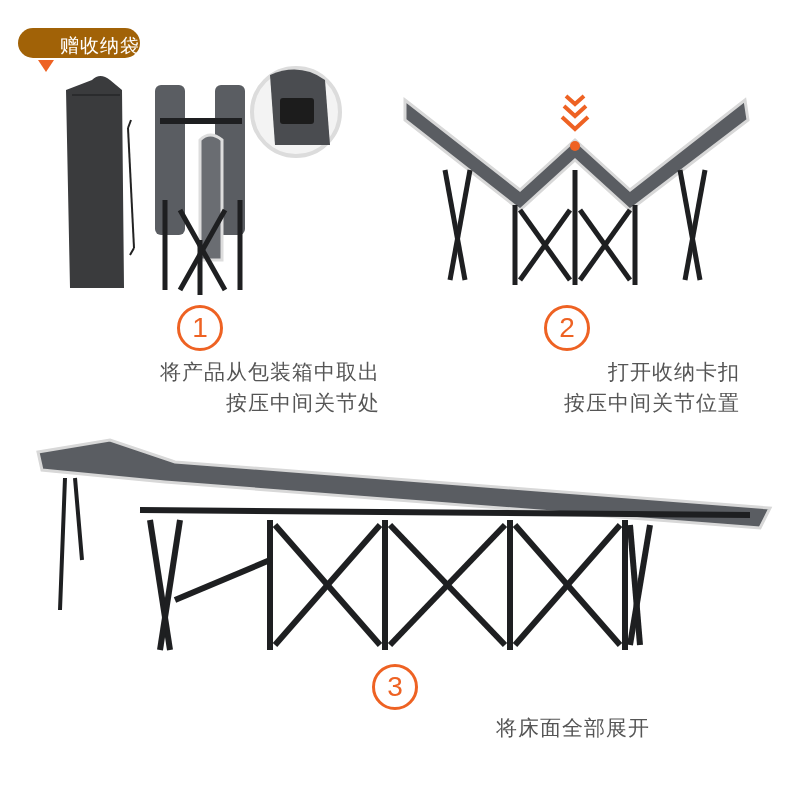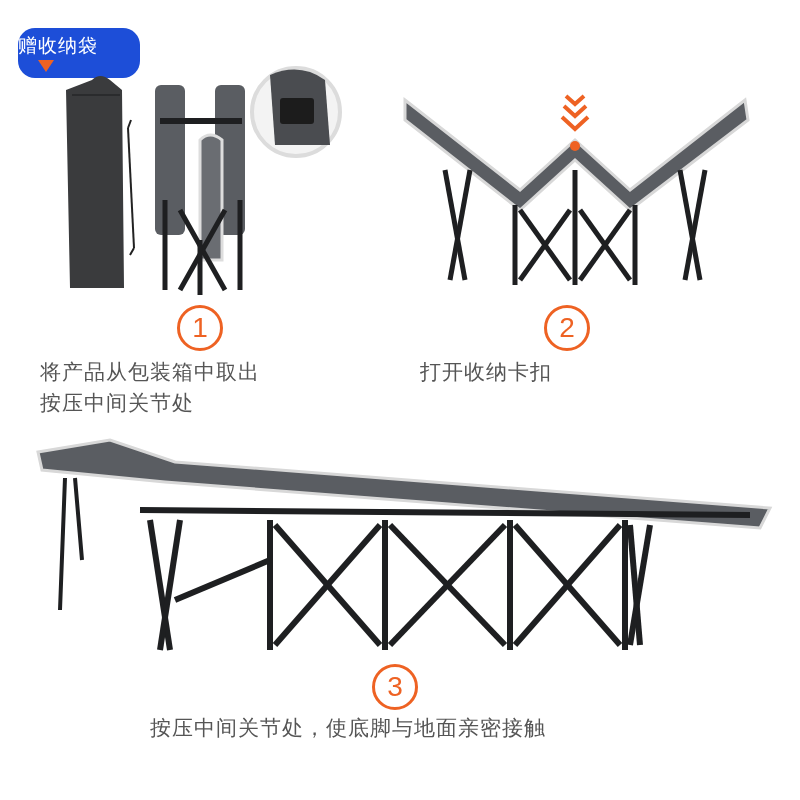--- a/index.html
+++ b/index.html
@@ -1,21 +1,21 @@
 <!DOCTYPE html>
 <html><head>
 <meta charset="utf-8">
 <style>
   html,body{margin:0;padding:0;background:#fff;}
   body{width:800px;height:800px;position:relative;overflow:hidden;font-family:"DejaVu Sans",sans-serif;}
   .abs{position:absolute;}
-  .badge{left:18px;top:28px;width:122px;height:50px;background:#1d4ed8;border-radius:17px;color:#fff;font-size:19px;line-height:34px;text-align:left;letter-spacing:1px;}
+  .badge{left:18px;top:28px;width:122px;height:30px;background:#a16207;border-radius:17px;color:#fff;font-size:19px;line-height:34px;text-align:right;letter-spacing:1px;}
   .badge-tail{left:38px;top:60px;width:0;height:0;border-left:8px solid transparent;border-right:8px solid transparent;border-top:12px solid #ee6223;}
   .num{width:40px;height:40px;border:3px solid #ee6223;border-radius:50%;color:#ee6223;font-size:28px;line-height:40px;text-align:center;font-family:"Liberation Sans",sans-serif;}
-  .cap{color:#555;font-size:21px;text-align:left;line-height:31px;letter-spacing:1px;}
+  .cap{color:#555;font-size:21px;text-align:right;line-height:31px;letter-spacing:1px;}
 </style>
 </head>
 <body>
 
 <div class="abs badge">赠收纳袋</div>
 <div class="abs badge-tail"></div>
 
 <svg class="abs" style="left:0;top:0" width="800" height="800">
 
   <g>
@@ -94,18 +94,19 @@
 
 <div class="abs num" style="left:177px;top:305px">1</div>
 <div class="abs cap" style="left:40px;top:357px;width:340px">
   <div>将产品从包装箱中取出</div>
   <div>按压中间关节处</div>
 </div>
 
 <div class="abs num" style="left:544px;top:305px">2</div>
 <div class="abs cap" style="left:420px;top:357px;width:320px">
   <div>打开收纳卡扣</div>
+  <div>按压中间关节位置</div>
 </div>
 
 <div class="abs num" style="left:372px;top:664px">3</div>
 <div class="abs cap" style="left:150px;top:713px;width:500px">
-  <div>按压中间关节处，使底脚与地面亲密接触</div>
+  <div>将床面全部展开</div>
 </div>
 
 </body></html>

